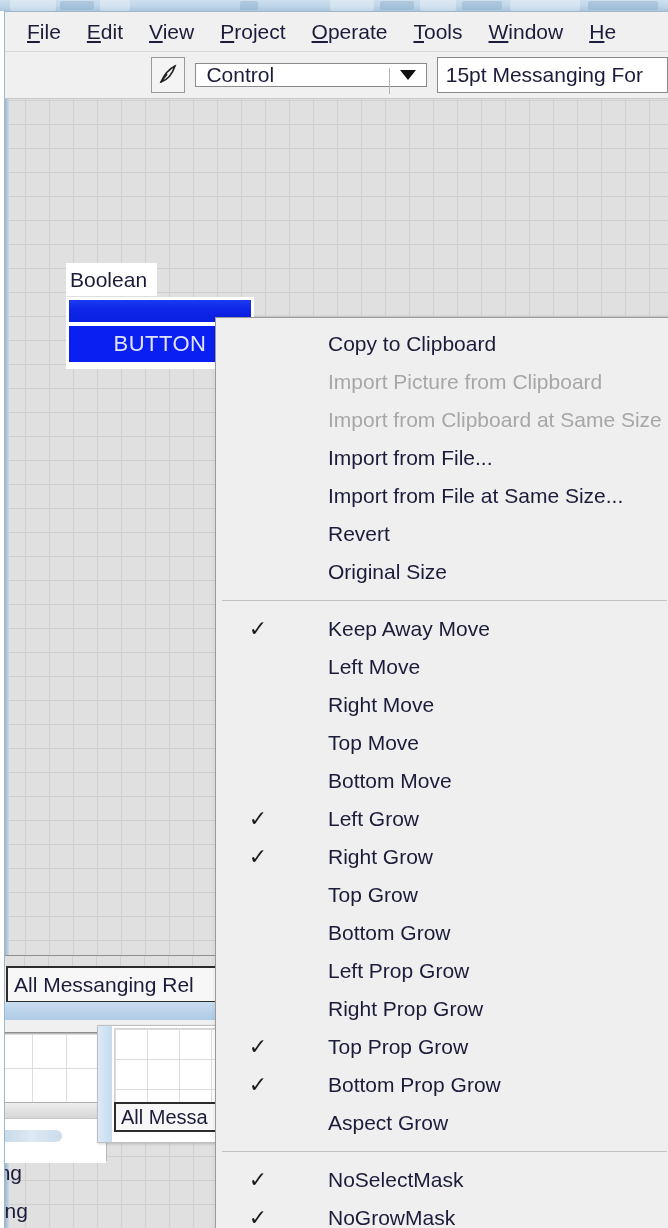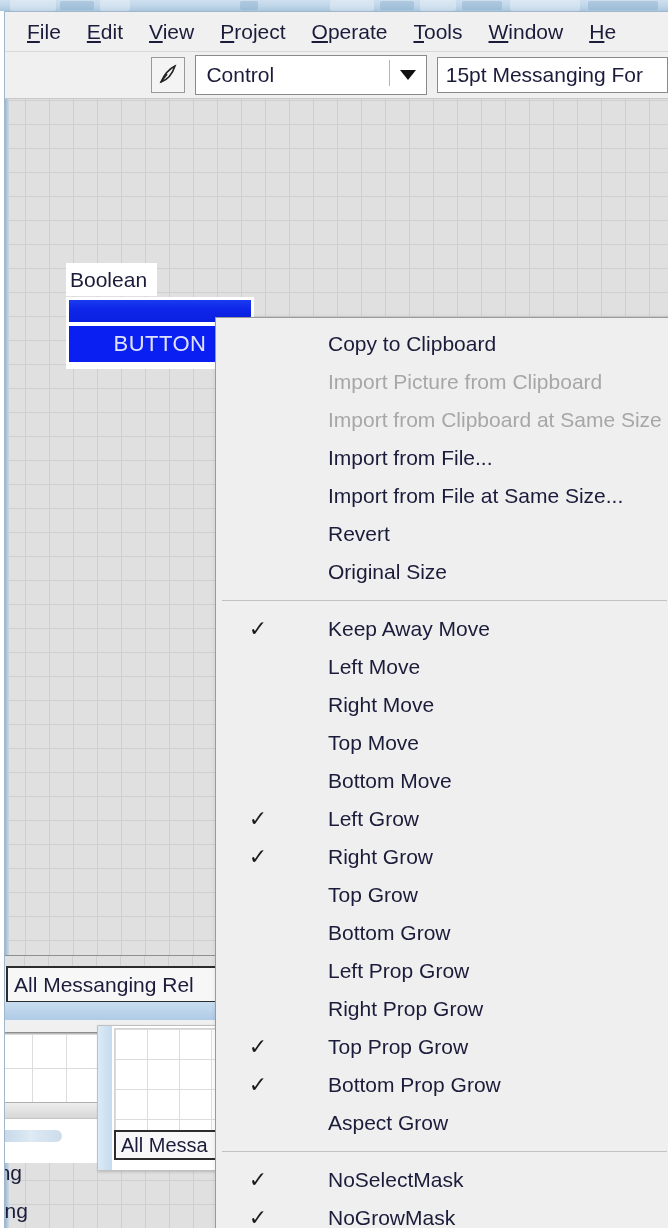--- a/index.html
+++ b/index.html
@@ -74,21 +74,21 @@
   .tb-spacer { width: 146px; height: 1px; }
   .tb-iconbtn {
     width: 35px; height: 36px;
     background: #f4f4f4;
     border: 1px solid #9a9a9a;
     box-sizing: border-box;
     display: flex; align-items: center; justify-content: center;
   }
   .tb-combo {
     margin-left: 10px;
-    width: 232px; height: 40px;
+    width: 232px; height: 24px;
     background: #ffffff;
     border: 1px solid #8a8a8a;
     box-sizing: border-box;
     display: flex; align-items: center;
     position: relative;
   }
   .tb-combo .val {
     font-size: 21px; color: #1b1b3a;
     padding-left: 10px;
   }
@@ -222,21 +222,21 @@
     background: #ffffff; border-top: 1px solid #c5c5c5;
   }
   .bg-win-b .smudge {
     position: absolute; left: 2px; top: 96px; width: 62px; height: 12px;
     background: linear-gradient(90deg,#b9cfe4,#d8e6f2,#c3d6e8);
     border-radius: 6px; opacity: .85;
   }
 
   .bg-win-c {
     position: absolute; left: 92px; top: 926px;
-    width: 126px; height: 146px;
+    width: 126px; height: 118px;
     background: #ffffff;
     border: 1px solid #c0c0c0;
     box-sizing: border-box;
     border-radius: 0 0 6px 0;
     box-shadow: 1px 1px 3px rgba(0,0,0,0.18);
   }
   .bg-win-c .railblue {
     position: absolute; left: 0; top: 0; width: 14px; height: 100%;
     background: linear-gradient(90deg,#dceaf6,#c5dbee);
   }

